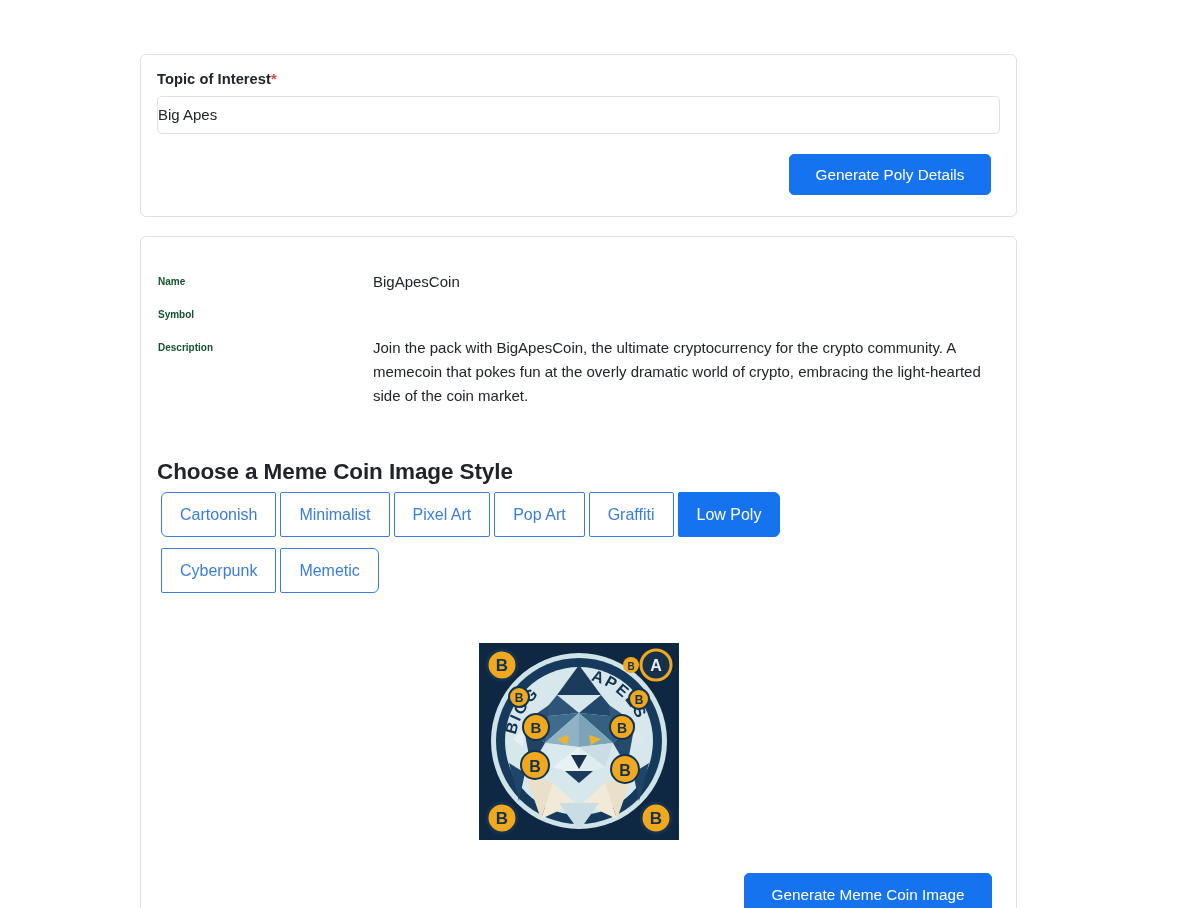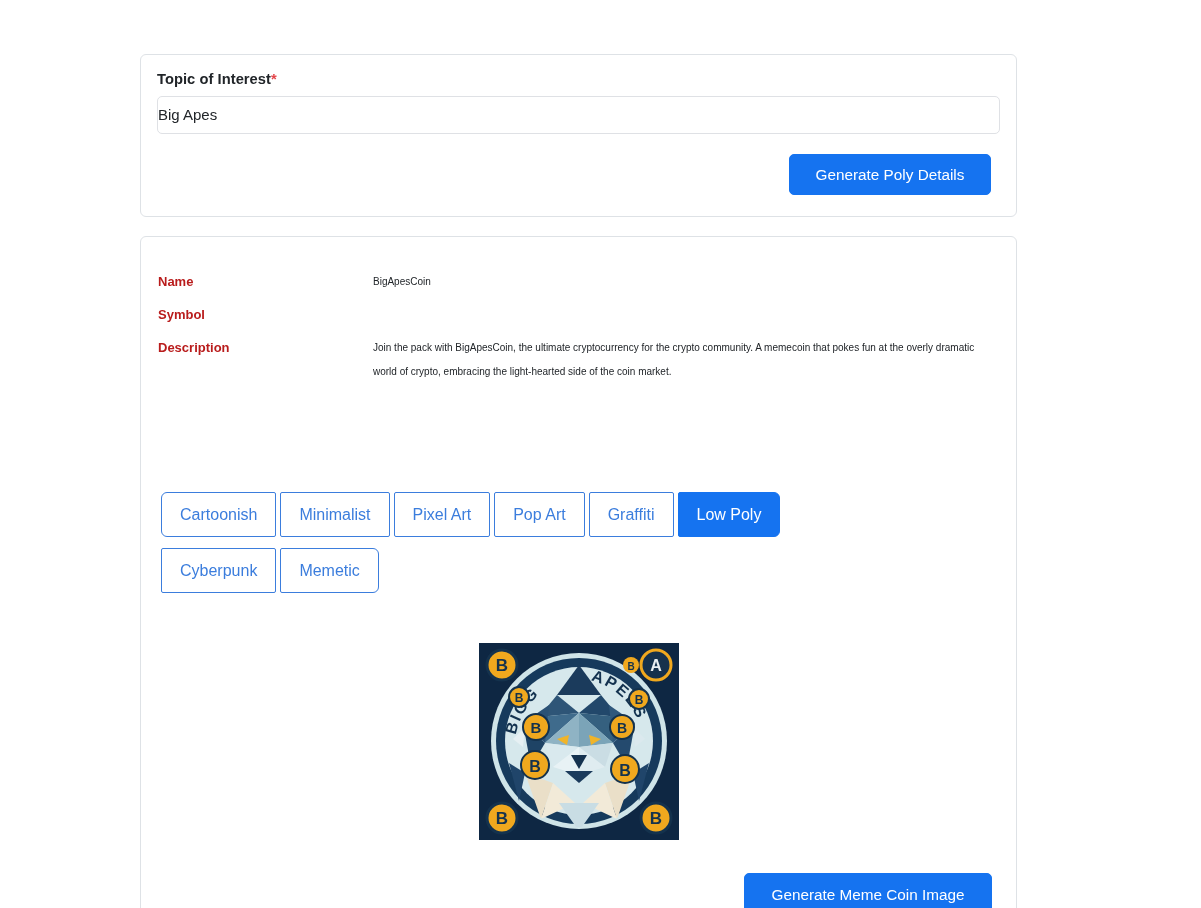--- a/index.html
+++ b/index.html
@@ -115,29 +115,29 @@
 
   .detail-row {
     display: flex;
     align-items: flex-start;
     margin-bottom: 9px;
   }
 
   .detail-label {
     width: 215px;
     flex: 0 0 215px;
-    font-size: 13px;
+    font-size: 10px;
     font-weight: bold;
-    color: #b91c1c;
+    color: #14532d;
     line-height: 24px;
   }
 
   .detail-value {
     flex: 1 1 auto;
-    font-size: 10px;
+    font-size: 15px;
     color: #212529;
     line-height: 24px;
     max-width: 620px;
   }
 
   
   .section-heading {
     position: absolute;
     left: 16px;
     top: 202px;
@@ -230,20 +230,21 @@
       <div class="detail-row">
         <div class="detail-label">Symbol</div>
       </div>
 
       <div class="detail-row">
         <div class="detail-label">Description</div>
         <div class="detail-value">Join the pack with BigApesCoin, the ultimate cryptocurrency for the crypto community. A memecoin that pokes fun at the overly dramatic world of crypto, embracing the light-hearted side of the coin market.</div>
       </div>
     </div>
 
+    <h2 class="section-heading">Choose a Meme Coin Image Style</h2>
 
     <div class="style-group" id="style-group">
         <button class="style-btn group-start">Cartoonish</button>
         <button class="style-btn">Minimalist</button>
         <button class="style-btn">Pixel Art</button>
         <button class="style-btn">Pop Art</button>
         <button class="style-btn">Graffiti</button>
         <button class="style-btn group-end active">Low Poly</button>
         <div style="flex-basis: 100%; height: 0px;"></div>
         <button class="style-btn">Cyberpunk</button>

